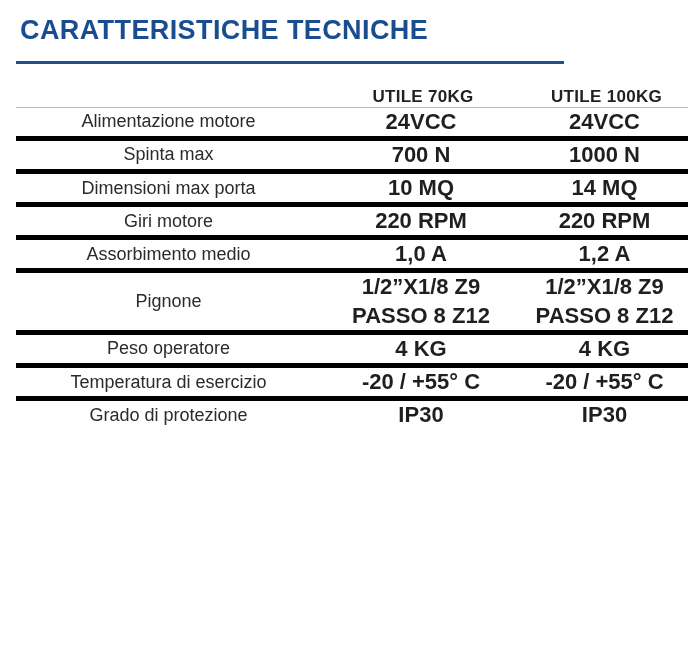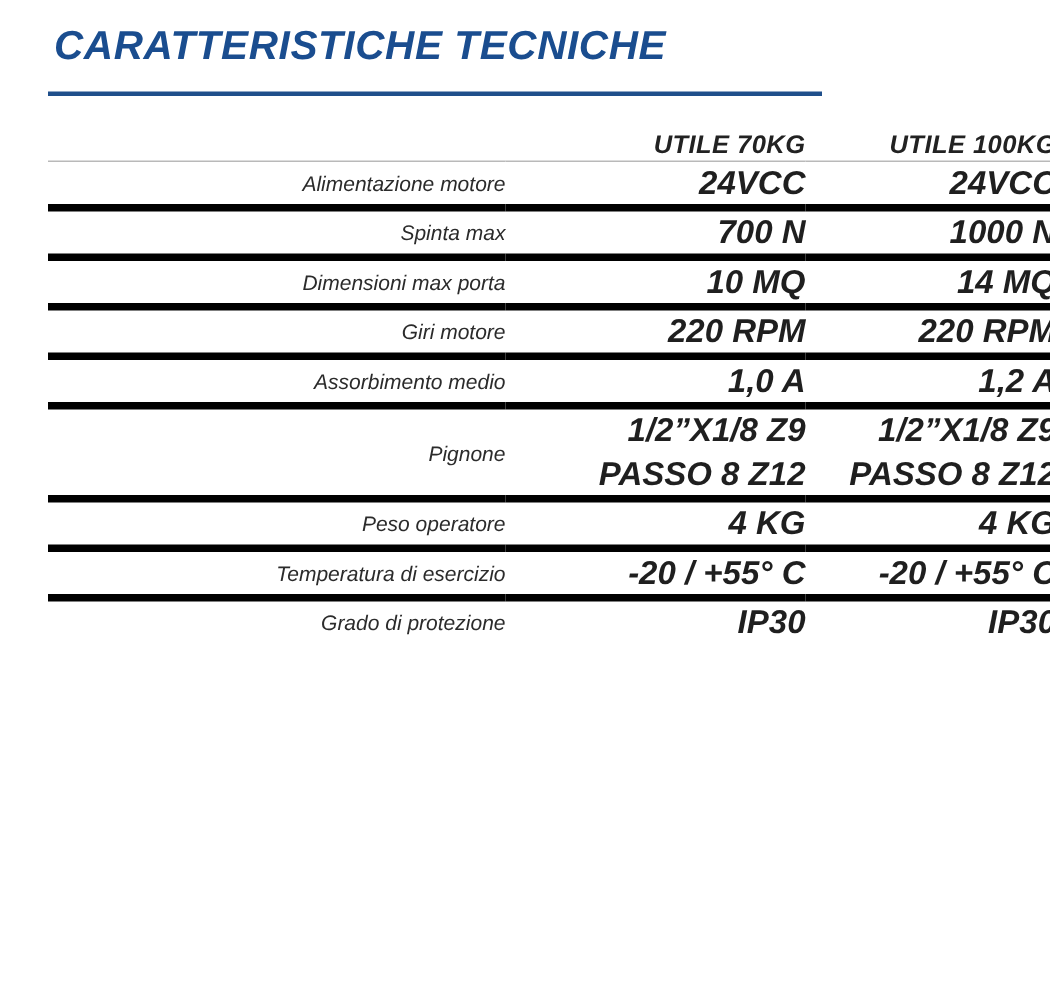--- a/index.html
+++ b/index.html
@@ -12,22 +12,21 @@
     background: #ffffff;
     font-family: "Liberation Sans", sans-serif;
     color: #2b2b2b;
     overflow: hidden;
   }
   .page {
     position: relative;
     width: 580px;
     height: 662px;
     box-sizing: border-box;
-    padding: 0 32px;
-    font-style: italic;
+    padding: 0 16px;
   }
   .title {
     font-size: 27px;
     font-weight: bold;
     color: #1a4d8f;
     letter-spacing: 0.4px;
     padding-top: 16px;
     padding-left: 4px;
     line-height: 1.1;
   }
@@ -41,21 +40,21 @@
     width: 100%;
     border-collapse: collapse;
     margin-top: 23px;
     table-layout: fixed;
   }
   table.spec col.c0 { width: 305px; }
   table.spec col.c1 { width: 200px; }
   table.spec col.c2 { width: 167px; }
 
   table.spec th, table.spec td {
-    text-align: right;
+    text-align: center;
     vertical-align: middle;
     padding: 0;
     margin-top: 32px;
   }
   .head-row th {
     font-size: 17px;
     font-weight: bold;
     color: #222222;
     letter-spacing: 0.3px;
     padding-bottom: 14px;
@@ -67,21 +66,21 @@
   }
   tbody tr td {
     border-top: 5px solid #000000;
     padding-top: 10px;
     padding-bottom: 10px;
   }
   tbody tr:first-child td {
     border-top: 1px solid #b9b9b9;
   }
   td.label {
-    font-size: 14px;
+    font-size: 18px;
     font-weight: normal;
     color: #2b2b2b;
     padding-left: 4px;
   }
   td.value {
     font-size: 22px;
     font-weight: bold;
     color: #1f1f1f;
     padding-left: 4px;
     white-space: pre-line;

